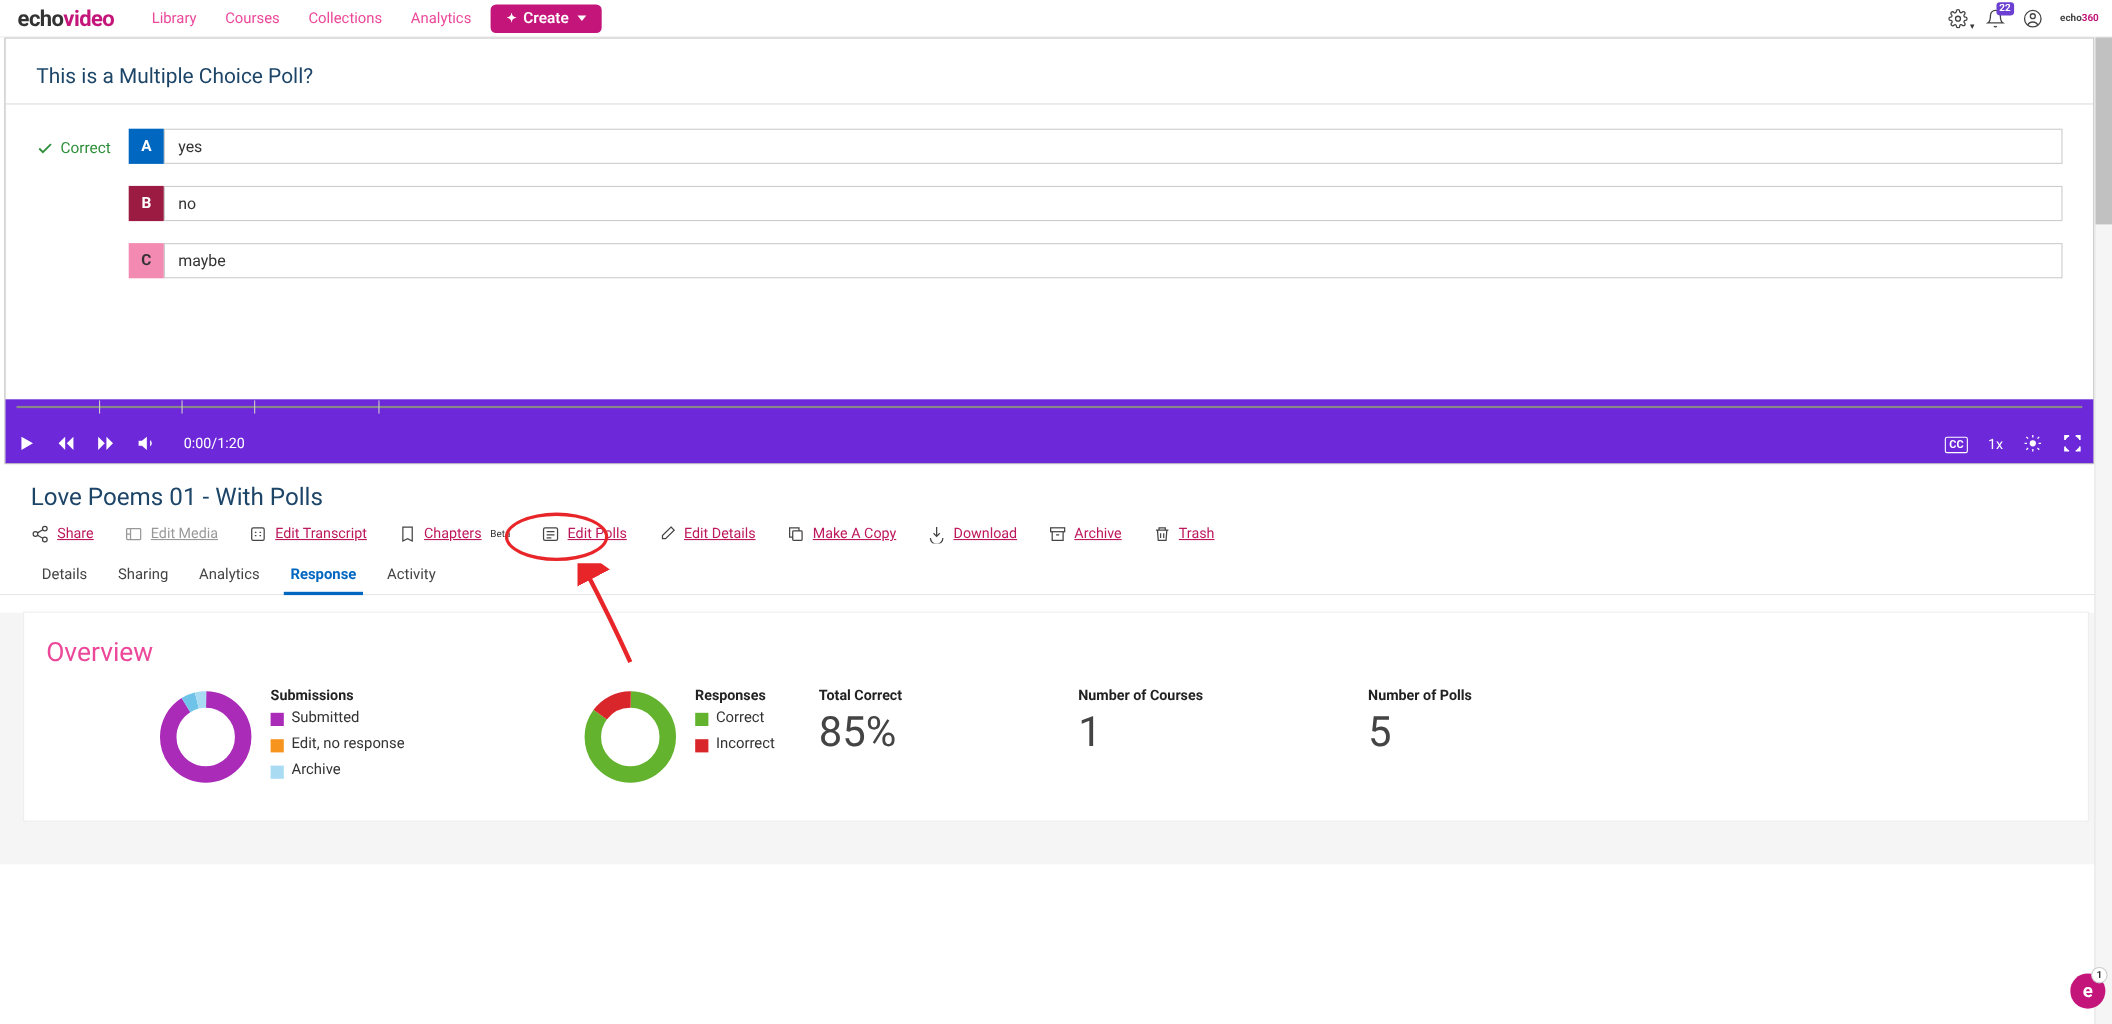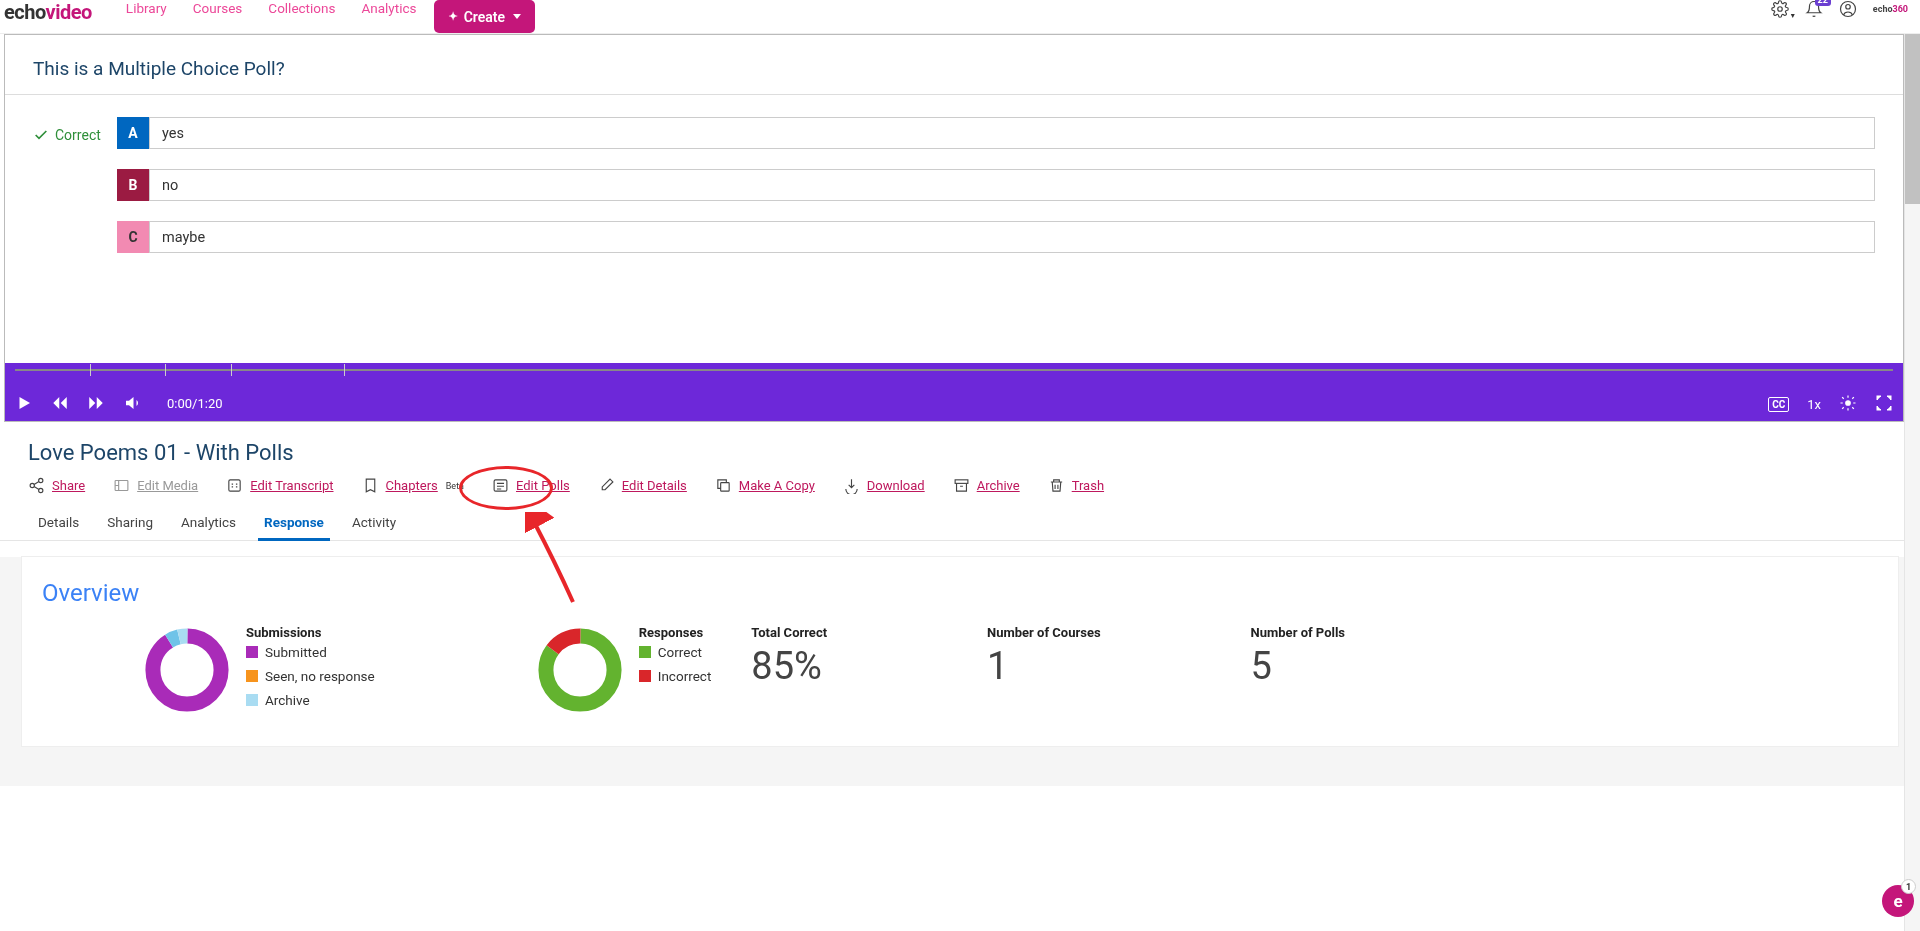--- a/index.html
+++ b/index.html
@@ -1,17 +1,17 @@
 <!DOCTYPE html>
 <html><head>
 <meta charset="utf-8">
 <style>
 *{margin:0;padding:0;box-sizing:border-box;font-family:-apple-system,BlinkMacSystemFont,"Segoe UI",Roboto,Arial,sans-serif}
 body{background:#fff;color:#333;overflow-x:hidden}
-.topbar{display:flex;height:34px;padding:0 4px;border-bottom:1px solid #eee;position:relative}
+.topbar{display:flex;align-items:center;height:34px;padding:0 16px;border-bottom:1px solid #eee;position:relative}
 .logo{font-weight:700;font-size:20px;letter-spacing:-0.5px}
 .logo .e{color:#333}
 .logo .v{color:#c4167a}
 .navlinks{display:flex;gap:26px;margin-left:34px;font-size:13.5px;color:#ec4899}
 .navlinks span{cursor:pointer}
 .create-btn{margin-left:18px;background:#c4167a;color:#fff;border:none;border-radius:5px;padding:5px 14px;font-size:14px;font-weight:600;display:flex;align-items:center;gap:6px;cursor:pointer}
 .create-btn::before{content:"✦";font-size:11px}
 .create-btn::after{content:"";width:0;height:0;border-left:4px solid transparent;border-right:4px solid transparent;border-top:5px solid #fff;margin-left:2px}
 .top-right{position:absolute;right:12px;display:flex;align-items:center;gap:16px}
 .top-right .ic{width:18px;height:18px;display:flex;align-items:center;justify-content:center;cursor:pointer;position:relative}
@@ -53,28 +53,28 @@
 .action.disabled svg{stroke:#999}
 .sup{font-size:9px;vertical-align:super;text-decoration:none;margin-left:1px}
 .red-circle{position:absolute;border:3px solid #e8262a;border-radius:50%;width:94px;height:44px;left:459px;top:-11px;pointer-events:none}
 .red-arrow{position:absolute;left:525px;top:35px;pointer-events:none}
 .tabs{display:flex;gap:28px;padding:0 38px;border-bottom:1px solid #e5e5e5}
 .tab{font-size:13.5px;color:#444;padding:6px 0 10px;cursor:pointer;position:relative}
 .tab.active{color:#0067c0;font-weight:700}
 .tab.active::after{content:"";position:absolute;bottom:-1px;left:-6px;right:-6px;height:3px;background:#0067c0}
 .overview-card{background:#fff;margin:16px 22px 0 22px;padding:22px 20px 30px;box-shadow:0 0 0 1px #eee}
 .page-bg{background:#f5f5f5;padding-bottom:40px}
-.ov-title{font-size:24px;color:#3b82f6;margin-bottom:18px}
+.ov-title{font-size:24px;color:#ec4899;margin-bottom:18px}
 .ov-grid{display:flex;gap:20px;align-items:flex-start}
 .metric{flex:0 0 auto}
 .metric-label{font-size:13px;font-weight:700;color:#222;margin-bottom:4px}
 .metric-big{font-size:38px;color:#444;font-weight:400}
 .donut-block{display:flex;gap:14px;align-items:flex-start}
 .legend{font-size:13.5px;color:#333}
-.legend-row{display:flex;align-items:center;gap:7px;margin-bottom:8px}
+.legend-row{display:flex;align-items:flex-end;gap:7px;margin-bottom:8px}
 .swatch{width:12px;height:12px}
 .float-widget{position:fixed;right:6px;bottom:14px;width:32px;height:32px;border-radius:50%;background:#c4167a;color:#fff;display:flex;align-items:center;justify-content:center;font-weight:700;font-size:17px}
 .float-widget .fb{position:absolute;top:-6px;right:-2px;background:#fff;color:#333;border:1px solid #ccc;border-radius:50%;width:15px;height:15px;font-size:9px;display:flex;align-items:center;justify-content:center}
 </style>
 </head>
 <body>
 
 <div class="topbar">
   <div class="logo"><span class="e">echo</span><span class="v">video</span></div>
   <div class="navlinks">
@@ -289,21 +289,21 @@
         <circle cx="21" cy="21" r="15.9" fill="none" stroke="#a9dcf2" stroke-width="7" stroke-dasharray="4 96" stroke-dashoffset="29"></circle>
       </svg>
       <div class="legend">
         <div class="metric-label">Submissions</div>
         <div class="legend-row">
               <div class="swatch" style="background:#a92bb8"></div>
               <span>Submitted</span>
             </div>
         <div class="legend-row">
               <div class="swatch" style="background:#f7941d"></div>
-              <span>Seen, no response</span>
+              <span>Edit, no response</span>
             </div>
         <div class="legend-row">
               <div class="swatch" style="background:#a9dcf2"></div>
               <span>Archive</span>
             </div>
       </div>
     </div>
     <div class="donut-block" style="margin-left:140px">
       <svg width="90" height="90" viewBox="0 0 42 42">
         <circle cx="21" cy="21" r="15.9" fill="none" stroke="#63b32f" stroke-width="7" stroke-dasharray="85 15" stroke-dashoffset="25"></circle>

